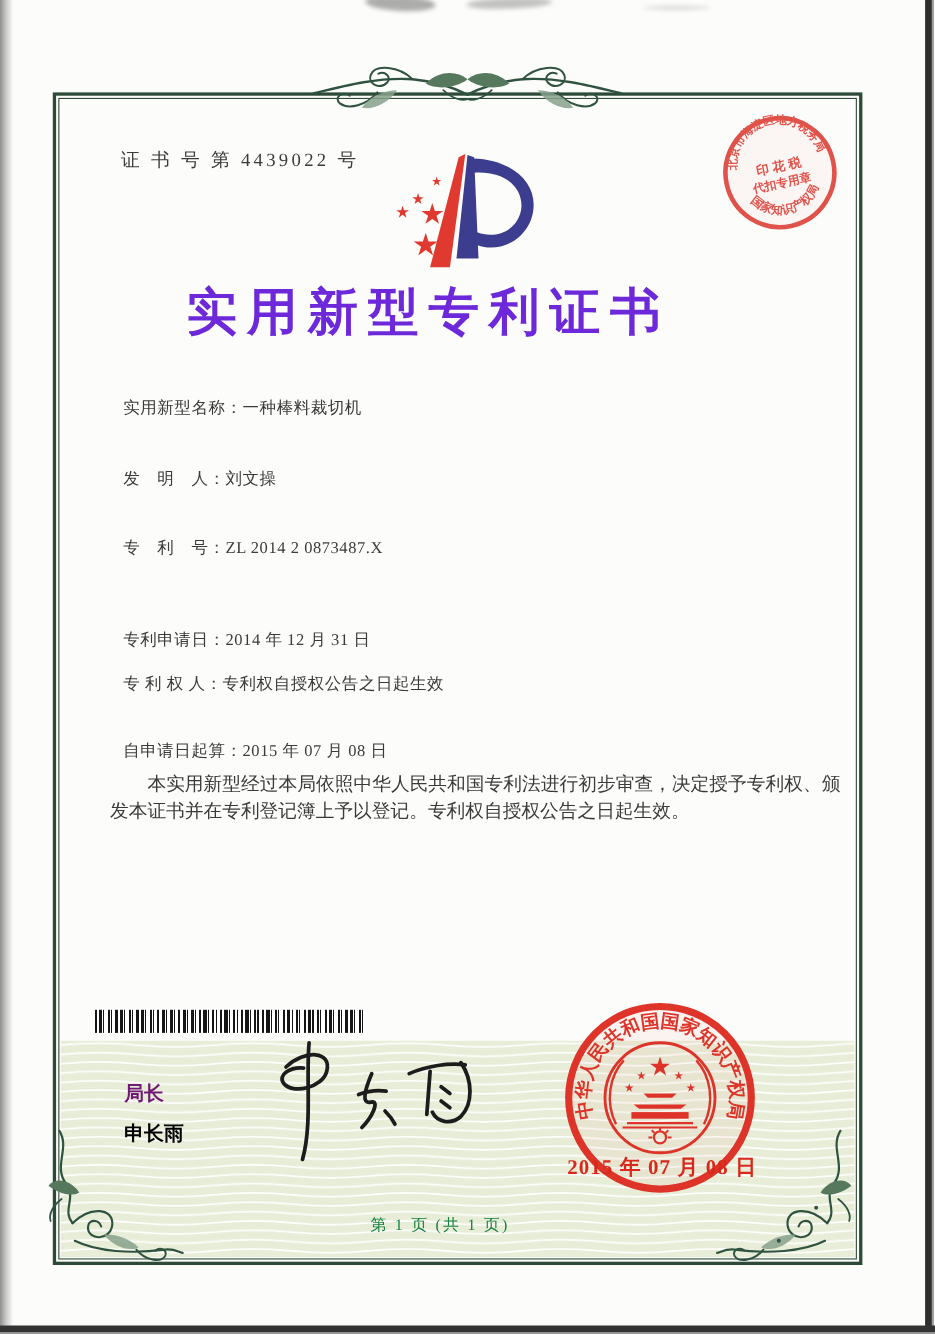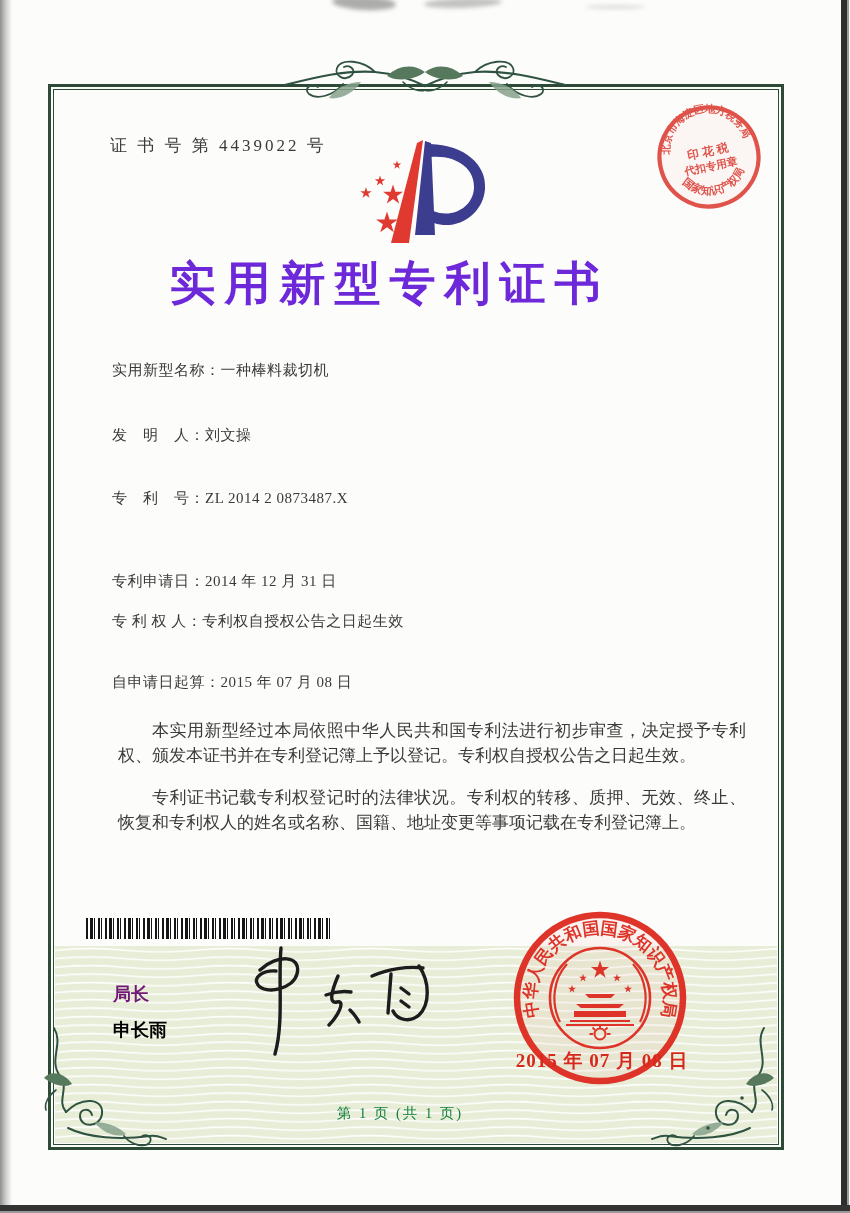--- a/index.html
+++ b/index.html
@@ -27,21 +27,21 @@
   
   .cert-no{position:absolute;left:86px;top:134px;font-size:17px;letter-spacing:3px;z-index:4;margin-left:24px;}
   .logo{position:absolute;left:335px;top:131px;width:176px;height:128px;z-index:4;}
   .tax-stamp{position:absolute;left:651px;top:101px;width:116px;height:112px;transform:rotate(-12deg);z-index:5;opacity:.92;}
   .title{position:absolute;left:0;top:253px;width:779px;text-align:center;font-size:46px;font-weight:bold;
          letter-spacing:9px;color:#6d28d9;z-index:4;}
   .fields{position:absolute;left:100px;top:0;width:668px;z-index:4;}
   .frow{position:absolute;left:0;font-size:15px;letter-spacing:.5px;white-space:nowrap;margin-left:12px;}
   .paras{position:absolute;left:100px;top:701px;width:664px;font-size:17px;line-height:24.5px;
          text-align:justify;z-index:4;}
-  .paras p{margin:18px;text-indent:2em;}
+  .paras p{margin:0;text-indent:2em;}
   .barcode{position:absolute;left:86px;top:918px;width:244px;height:21px;z-index:4;
     background:repeating-linear-gradient(90deg,#151515 0 2px,#fff 2px 4px,#151515 4px 7px,#fff 7px 8px,
       #151515 8px 9px,#fff 9px 12px,#151515 12px 14px,#fff 14px 15px,#151515 15px 16px,#fff 16px 19px);}
   .issuer-post{position:absolute;left:113px;top:982px;font-size:18px;font-weight:600;z-index:4;color:#701a75;
                font-family:"Liberation Sans","DejaVu Sans",sans-serif;}
   .issuer-name{position:absolute;left:113px;top:1018px;font-size:18px;font-weight:600;z-index:4;color:#000000;
                font-family:"Liberation Sans","DejaVu Sans",sans-serif;}
   .signature{position:absolute;left:222px;top:940px;width:222px;height:120px;z-index:5;}
   .seal{position:absolute;left:505px;top:903px;width:190px;height:190px;z-index:4;opacity:.95;}
   .seal-date{position:absolute;left:512px;top:1048px;width:180px;text-align:center;font-size:19px;
@@ -151,21 +151,20 @@
     <div class="frow" style="top:361px"><span>实用新型名称：</span><span>一种棒料裁切机</span></div>
     <div class="frow" style="top:426px"><span>发　明　人：</span><span>刘文操</span></div>
     <div class="frow" style="top:489px"><span>专　利　号：</span><span>ZL 2014 2 0873487.X</span></div>
     <div class="frow" style="top:572px"><span>专利申请日：</span><span>2014 年 12 月 31 日</span></div>
     <div class="frow" style="top:612px"><span>专 利 权 人：</span><span>专利权自授权公告之日起生效</span></div>
     <div class="frow" style="top:673px"><span>自申请日起算：</span><span>2015 年 07 月 08 日</span></div>
   </div>
 
   <div class="paras">
     <p>本实用新型经过本局依照中华人民共和国专利法进行初步审查，决定授予专利权、颁发本证书并在专利登记簿上予以登记。专利权自授权公告之日起生效。</p>
-    <p>专利证书记载专利权登记时的法律状况。专利权的转移、质押、无效、终止、恢复和专利权人的姓名或名称、国籍、地址变更等事项记载在专利登记簿上。</p>
   </div>
 
   <div class="barcode"></div>
 
   <div class="issuer-post">局长</div>
   <div class="issuer-name">申长雨</div>
 
   <svg class="signature" viewBox="0 0 222 120">
     <g fill="none" stroke="#1c1c1c" stroke-width="3.4" stroke-linecap="round" stroke-linejoin="round">
       <path d="M38 30 C 55 14, 80 15, 75 34 C 71 49, 44 55, 36 45 C 30 37, 42 30, 54 31"></path>

